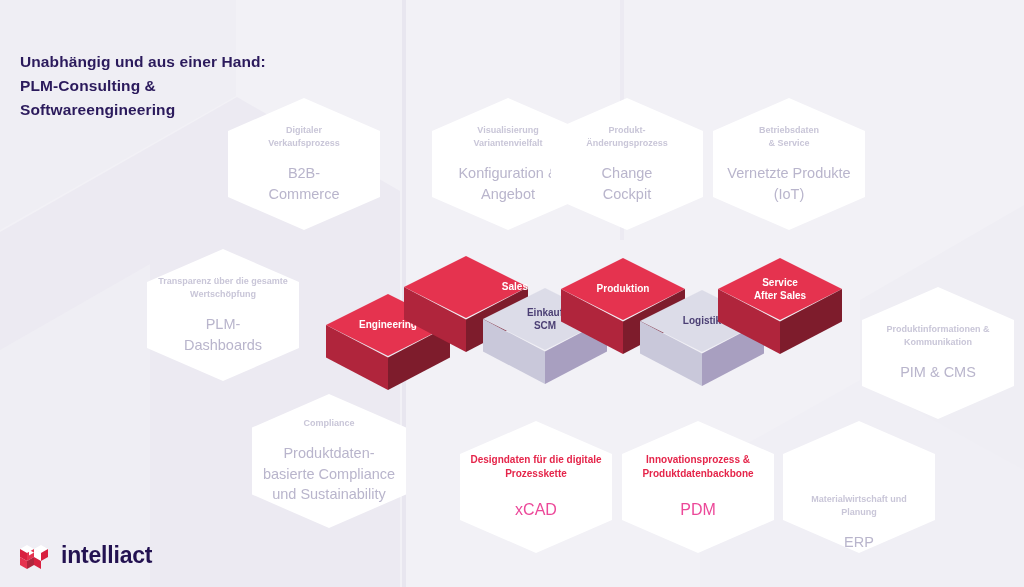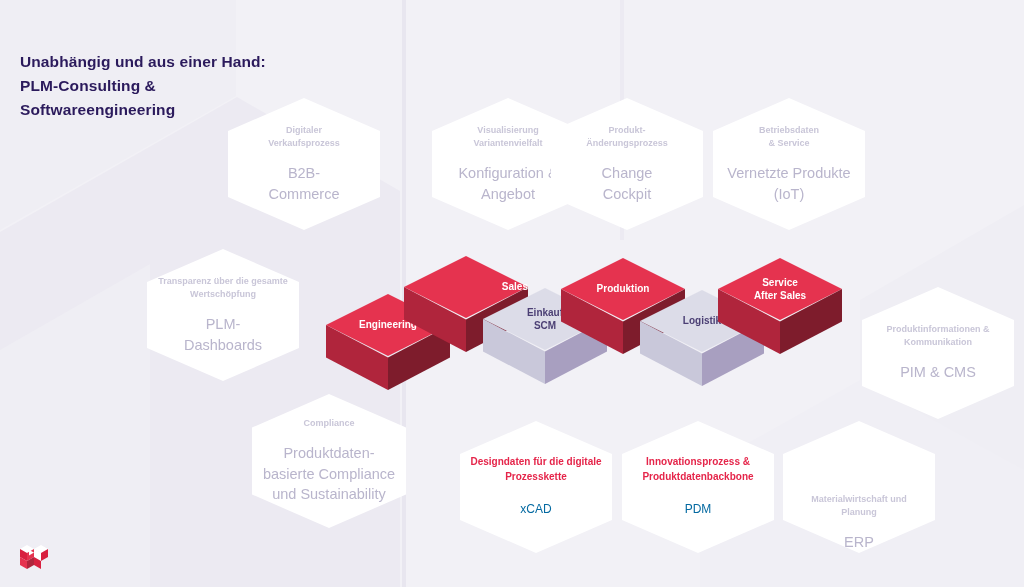--- a/index.html
+++ b/index.html
@@ -57,21 +57,21 @@
   }
   .hex .ttl {
     font-size: 14.5px;
     font-weight: normal;
     line-height: 1.42;
     color: #b9b5cc;
     white-space: pre-line;
   }
   
   .hex.accent .sub { color: #e5254a; font-size: 10px; margin-bottom: 17px; }
-  .hex.accent .ttl { color: #0369a1; font-size: 12px; }
+  .hex.accent .ttl { color: #ec4899; font-size: 16px; }
 
   
   .block { position: absolute; z-index: 4; }
   .block .face { position: absolute; }
   .block .top {
     -webkit-clip-path: polygon(50% 0%, 100% 50%, 50% 100%, 0% 50%);
     clip-path: polygon(50% 0%, 100% 50%, 50% 100%, 0% 50%);
   }
   .block .left {
     -webkit-clip-path: polygon(0 0, 100% 50%, 100% 100%, 0 50%);
@@ -233,13 +233,14 @@
     <polygon points="16,6 23,2 30,6 23,10" fill="#ffffff"></polygon>
     <polygon points="2,6 9,10 9,18 2,14" fill="#d8203f"></polygon>
     <polygon points="9,10 16,6 16,14 9,18" fill="#e5334f"></polygon>
     <polygon points="16,6 23,10 23,18 16,14" fill="#ffffff"></polygon>
     <polygon points="23,10 30,6 30,14 23,18" fill="#d8203f"></polygon>
     <polygon points="2,14 9,18 9,26 2,22" fill="#e5334f"></polygon>
     <polygon points="9,18 16,14 16,22 9,26" fill="#b0253c"></polygon>
     <polygon points="16,14 23,18 23,26 16,22" fill="#d8203f"></polygon>
     <polygon points="11,7 16,9.6 11,12.4" fill="#ffffff"></polygon>
   </svg>
+  <span class="word">intelliact</span>
 </div>
 
 </body></html>

